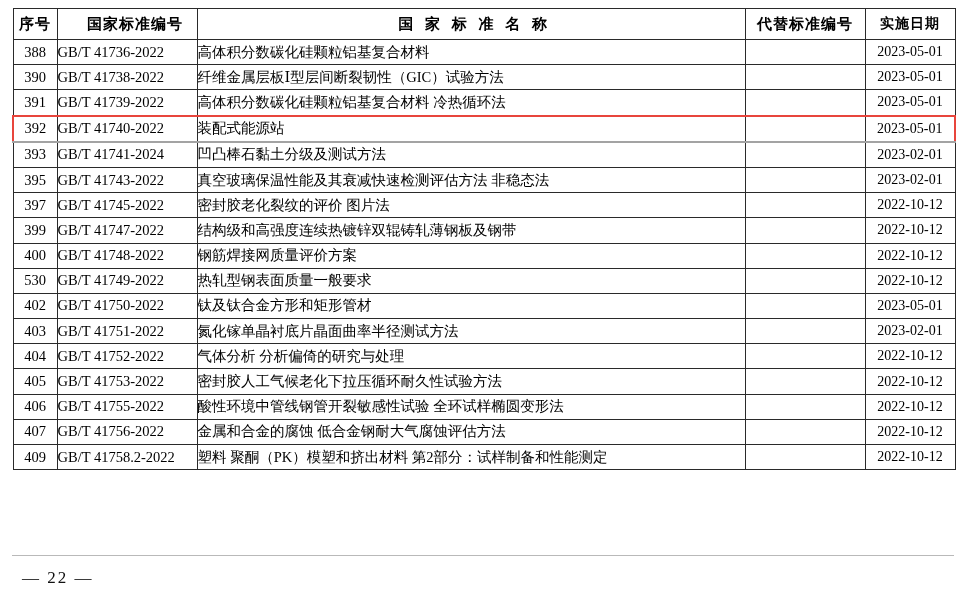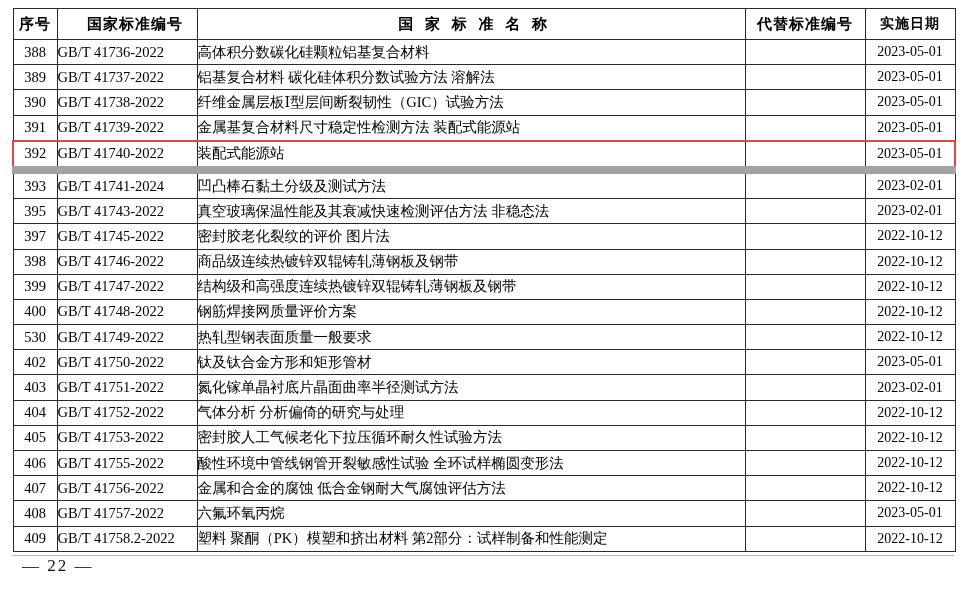--- a/index.html
+++ b/index.html
@@ -66,40 +66,40 @@
     width: 120px;
     text-align: center;
   }
   .c-date {
     width: 90px;
     text-align: center;
     font-size: 14px;
   }
   tbody tr.highlight td {
     border-top: 2px solid #e8453c;
-    border-bottom: 8px solid #a3a3a3;
+    border-bottom: 2px solid #a3a3a3;
   }
   tbody tr.highlight td.first-cell {
     border-left: 2px solid #e8453c;
   }
   tbody tr.highlight td.last-cell {
     border-right: 2px solid #e8453c;
   }
   .footer-rule {
     position: absolute;
     left: 12px;
     bottom: 44px;
     width: 942px;
     height: 1px;
     background: #b9b9b9;
   }
   .page-number {
     position: absolute;
     left: 22px;
-    bottom: 24px;
+    bottom: 12px;
     font-size: 17px;
     letter-spacing: 2px;
     color: #111;
   }
 </style>
 </head>
 <body>
 
 <div class="page">
 
@@ -122,37 +122,30 @@
     </thead>
     <tbody id="table-body">
         <tr>
           <td class="c-seq first-cell">388</td>
           <td class="c-code">GB/T 41736-2022</td>
           <td class="c-name">高体积分数碳化硅颗粒铝基复合材料</td>
           <td class="c-repl"></td>
           <td class="c-date last-cell">2023-05-01</td>
         </tr>
         <tr>
-          <td class="c-seq first-cell">389</td>
-          <td class="c-code">GB/T 41737-2022</td>
-          <td class="c-name">铝基复合材料 碳化硅体积分数试验方法 溶解法</td>
-          <td class="c-repl"></td>
-          <td class="c-date last-cell">2023-05-01</td>
-        </tr>
-        <tr>
           <td class="c-seq first-cell">390</td>
           <td class="c-code">GB/T 41738-2022</td>
           <td class="c-name">纤维金属层板Ⅰ型层间断裂韧性（GIC）试验方法</td>
           <td class="c-repl"></td>
           <td class="c-date last-cell">2023-05-01</td>
         </tr>
         <tr>
           <td class="c-seq first-cell">391</td>
           <td class="c-code">GB/T 41739-2022</td>
-          <td class="c-name">金属基复合材料尺寸稳定性检测方法 装配式能源站</td>
+          <td class="c-name">高体积分数碳化硅颗粒铝基复合材料 冷热循环法</td>
           <td class="c-repl"></td>
           <td class="c-date last-cell">2023-05-01</td>
         </tr>
         <tr class="highlight">
           <td class="c-seq first-cell">392</td>
           <td class="c-code">GB/T 41740-2022</td>
           <td class="c-name">装配式能源站</td>
           <td class="c-repl"></td>
           <td class="c-date last-cell">2023-05-01</td>
         </tr>
@@ -171,27 +164,20 @@
           <td class="c-date last-cell">2023-02-01</td>
         </tr>
         <tr>
           <td class="c-seq first-cell">397</td>
           <td class="c-code">GB/T 41745-2022</td>
           <td class="c-name">密封胶老化裂纹的评价 图片法</td>
           <td class="c-repl"></td>
           <td class="c-date last-cell">2022-10-12</td>
         </tr>
         <tr>
-          <td class="c-seq first-cell">398</td>
-          <td class="c-code">GB/T 41746-2022</td>
-          <td class="c-name">商品级连续热镀锌双辊铸轧薄钢板及钢带</td>
-          <td class="c-repl"></td>
-          <td class="c-date last-cell">2022-10-12</td>
-        </tr>
-        <tr>
           <td class="c-seq first-cell">399</td>
           <td class="c-code">GB/T 41747-2022</td>
           <td class="c-name">结构级和高强度连续热镀锌双辊铸轧薄钢板及钢带</td>
           <td class="c-repl"></td>
           <td class="c-date last-cell">2022-10-12</td>
         </tr>
         <tr>
           <td class="c-seq first-cell">400</td>
           <td class="c-code">GB/T 41748-2022</td>
           <td class="c-name">钢筋焊接网质量评价方案</td>
@@ -241,27 +227,20 @@
           <td class="c-date last-cell">2022-10-12</td>
         </tr>
         <tr>
           <td class="c-seq first-cell">407</td>
           <td class="c-code">GB/T 41756-2022</td>
           <td class="c-name">金属和合金的腐蚀 低合金钢耐大气腐蚀评估方法</td>
           <td class="c-repl"></td>
           <td class="c-date last-cell">2022-10-12</td>
         </tr>
         <tr>
-          <td class="c-seq first-cell">408</td>
-          <td class="c-code">GB/T 41757-2022</td>
-          <td class="c-name">六氟环氧丙烷</td>
-          <td class="c-repl"></td>
-          <td class="c-date last-cell">2023-05-01</td>
-        </tr>
-        <tr>
           <td class="c-seq first-cell">409</td>
           <td class="c-code">GB/T 41758.2-2022</td>
           <td class="c-name">塑料 聚酮（PK）模塑和挤出材料 第2部分：试样制备和性能测定</td>
           <td class="c-repl"></td>
           <td class="c-date last-cell">2022-10-12</td>
         </tr>
       </tbody>
   </table>
 
   <div class="footer-rule"></div>

